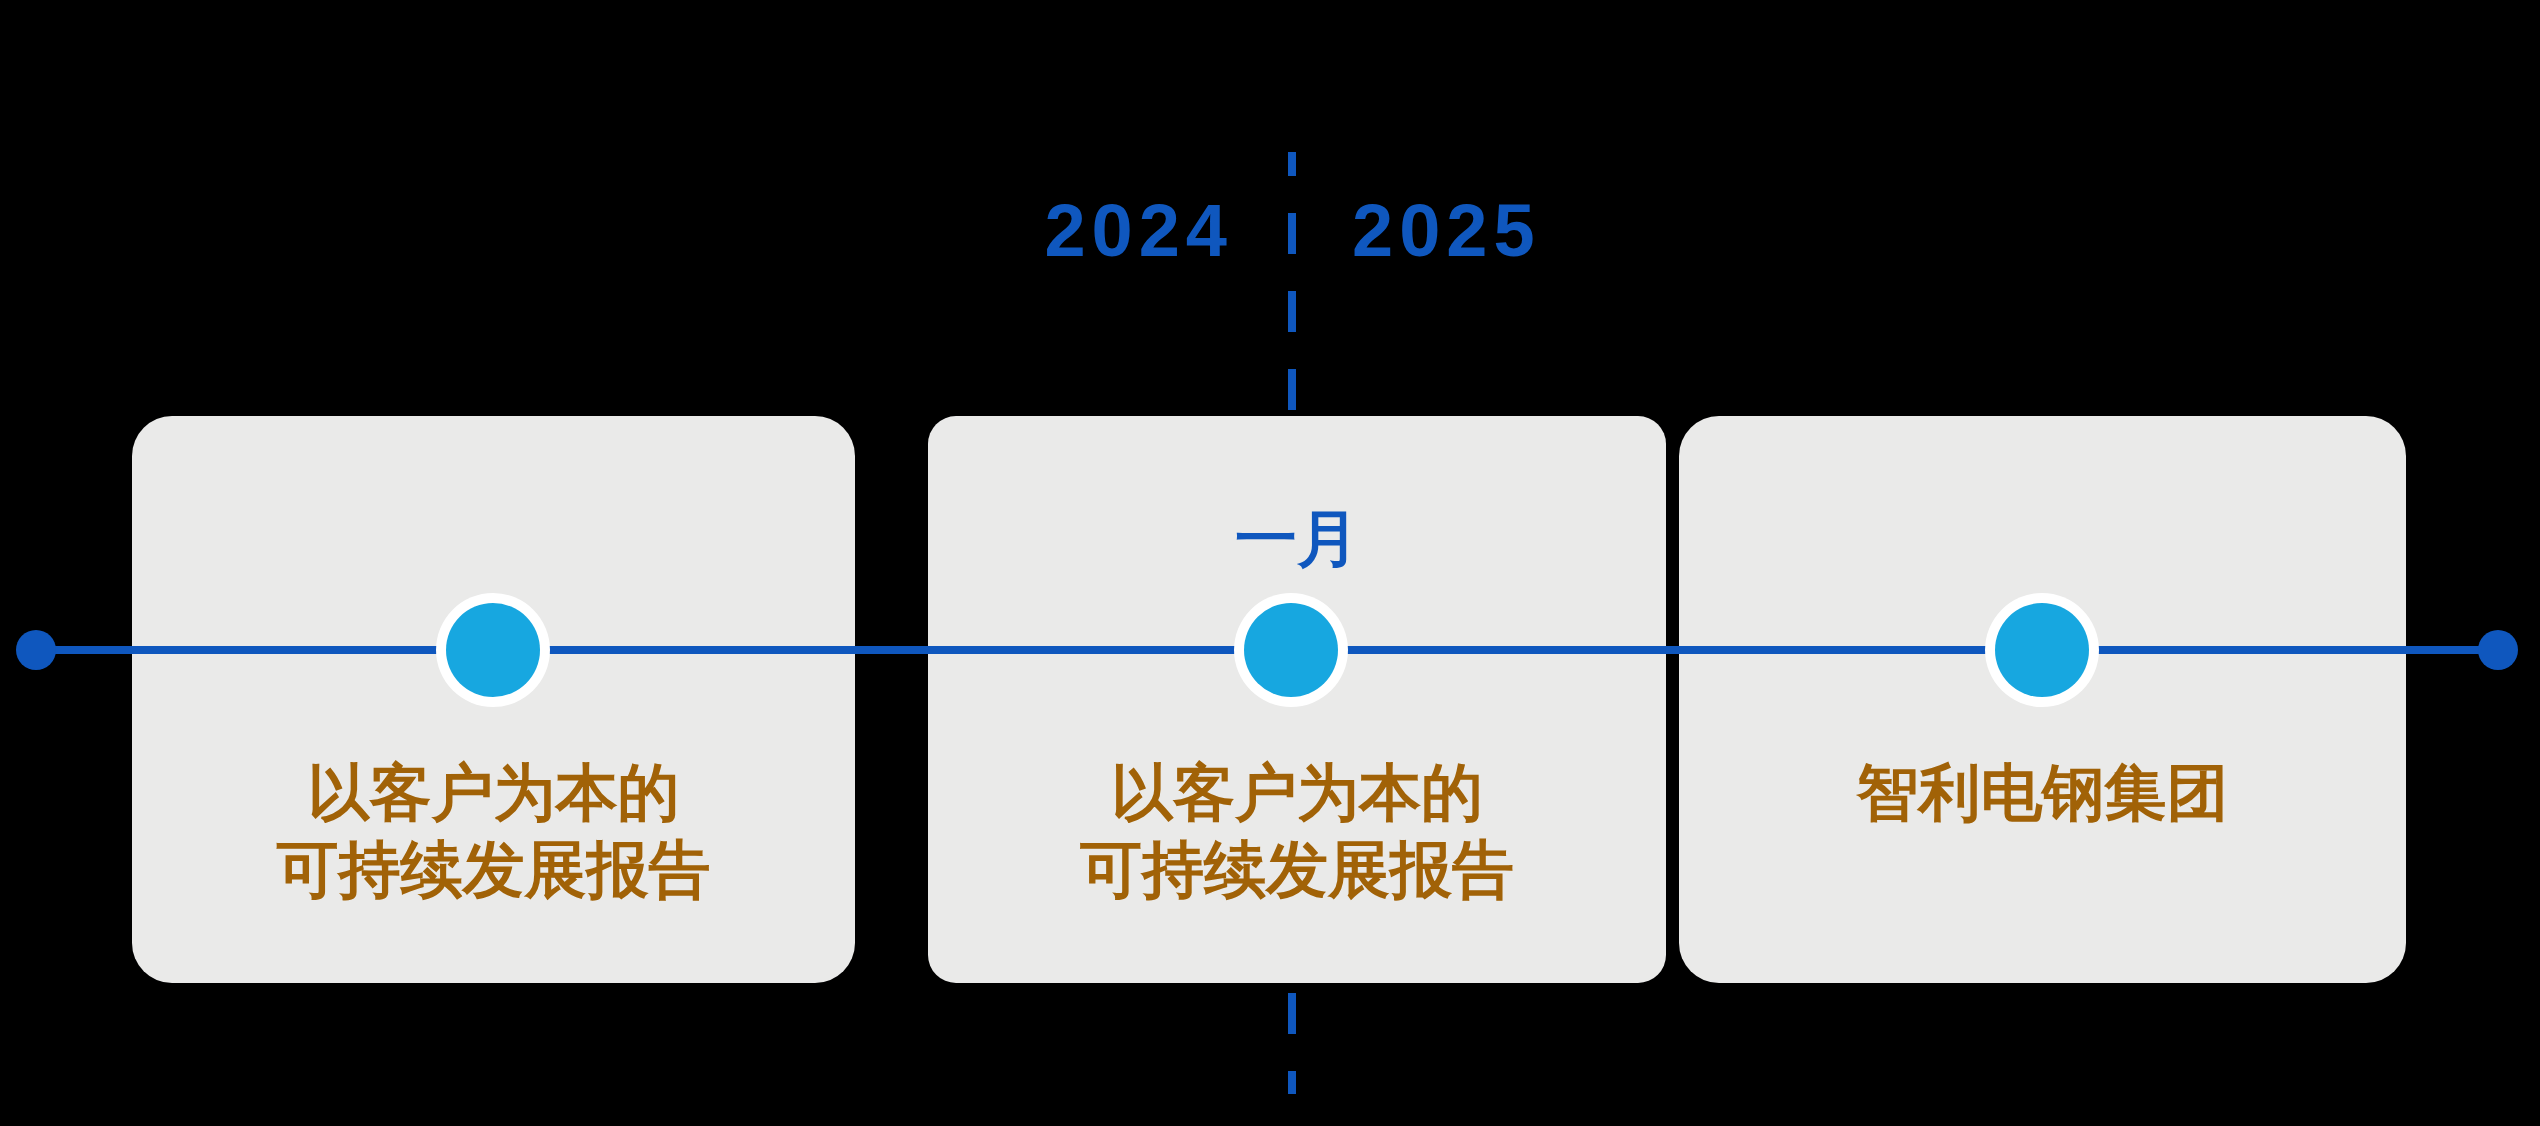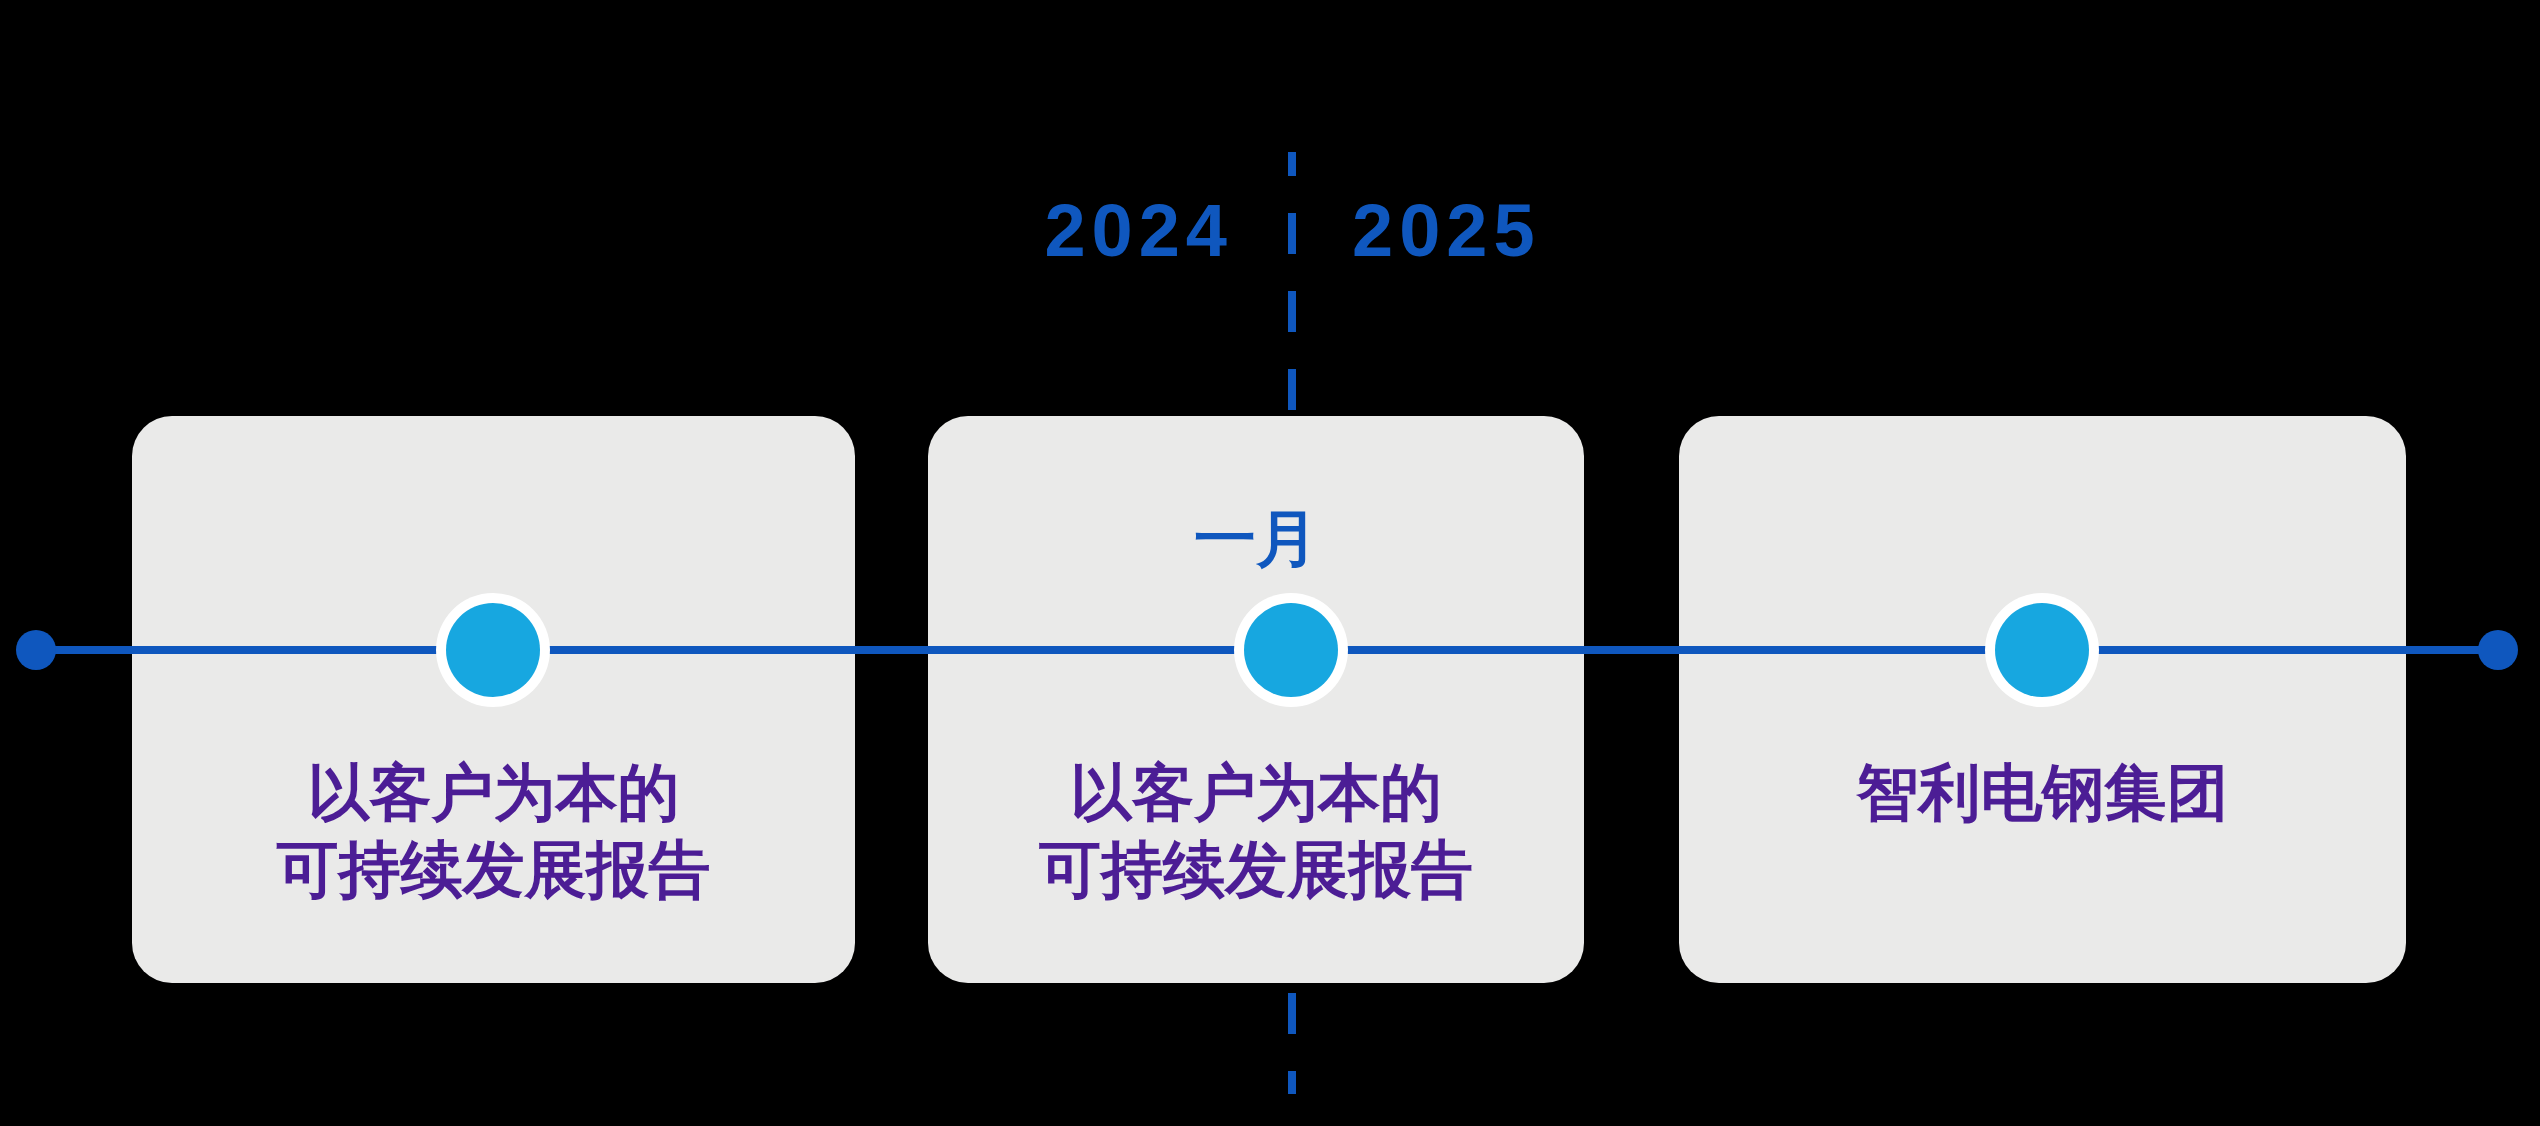--- a/index.html
+++ b/index.html
@@ -58,21 +58,21 @@
   
   .card {
     position: absolute;
     top: 372px;
     height: 567px;
     background: #EAEAE9;
     border-radius: 40px;
     z-index: 2;
   }
   .card-1 { left: 132px;  width: 723px; }
-  .card-2 { left: 928px;  width: 656px; }
+  .card-2 { left: 928px;  width: 738px; border-radius: 28px; }
   .card-3 { left: 1679px; width: 727px; }
 
   .card-month {
     position: absolute;
     top: 90px;
     left: 0;
     right: 0;
     text-align: center;
     font-size: 62px;
     line-height: 66px;
@@ -81,21 +81,21 @@
   }
   .card-desc {
     position: absolute;
     top: 338px;
     left: 0;
     right: 0;
     text-align: center;
     font-size: 62px;
     line-height: 77px;
     font-weight: 700;
-    color: #4c1d95;
+    color: #a16207;
   }
 
   
   .axis {
     position: absolute;
     left: 36px;
     top: 602px;
     width: 2462px;
     height: 8px;
     background: #0F57BE;

